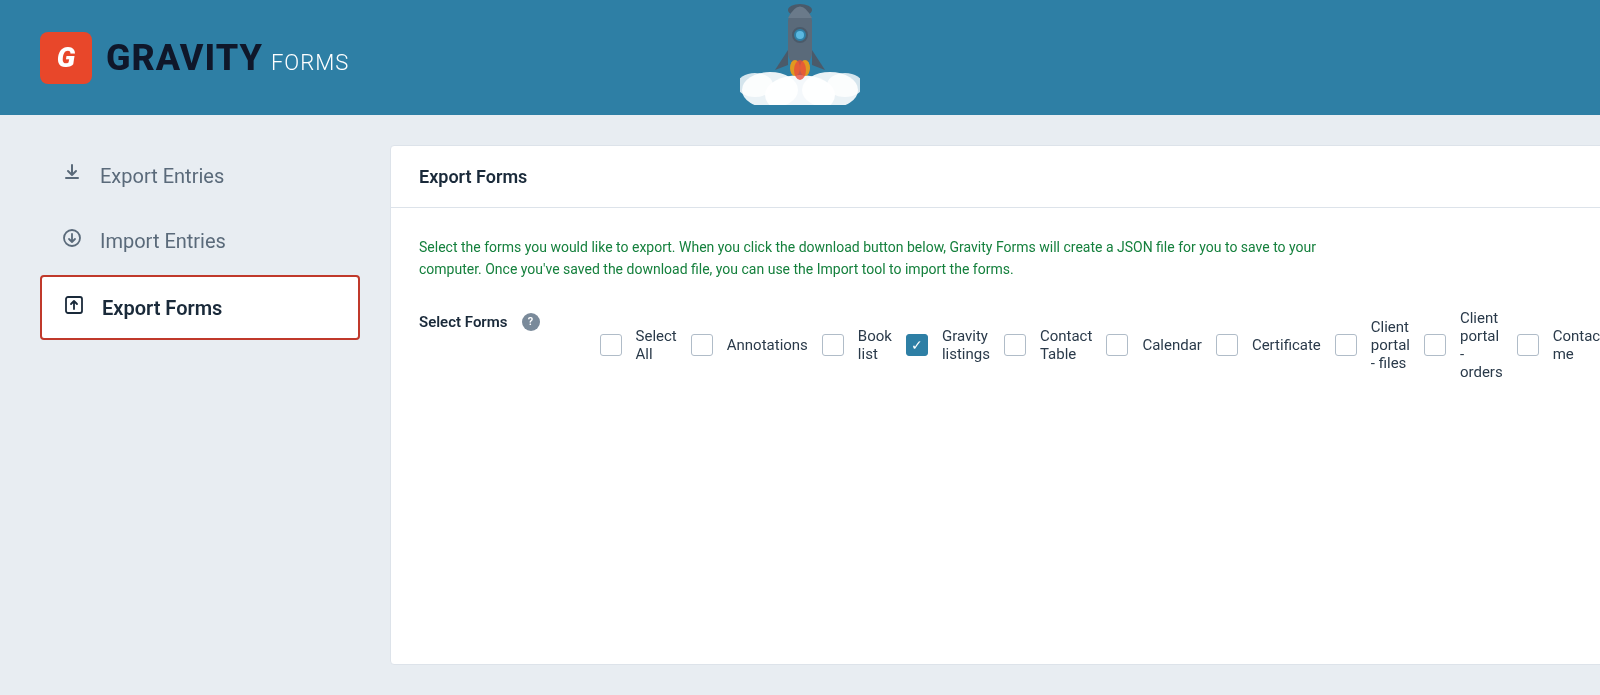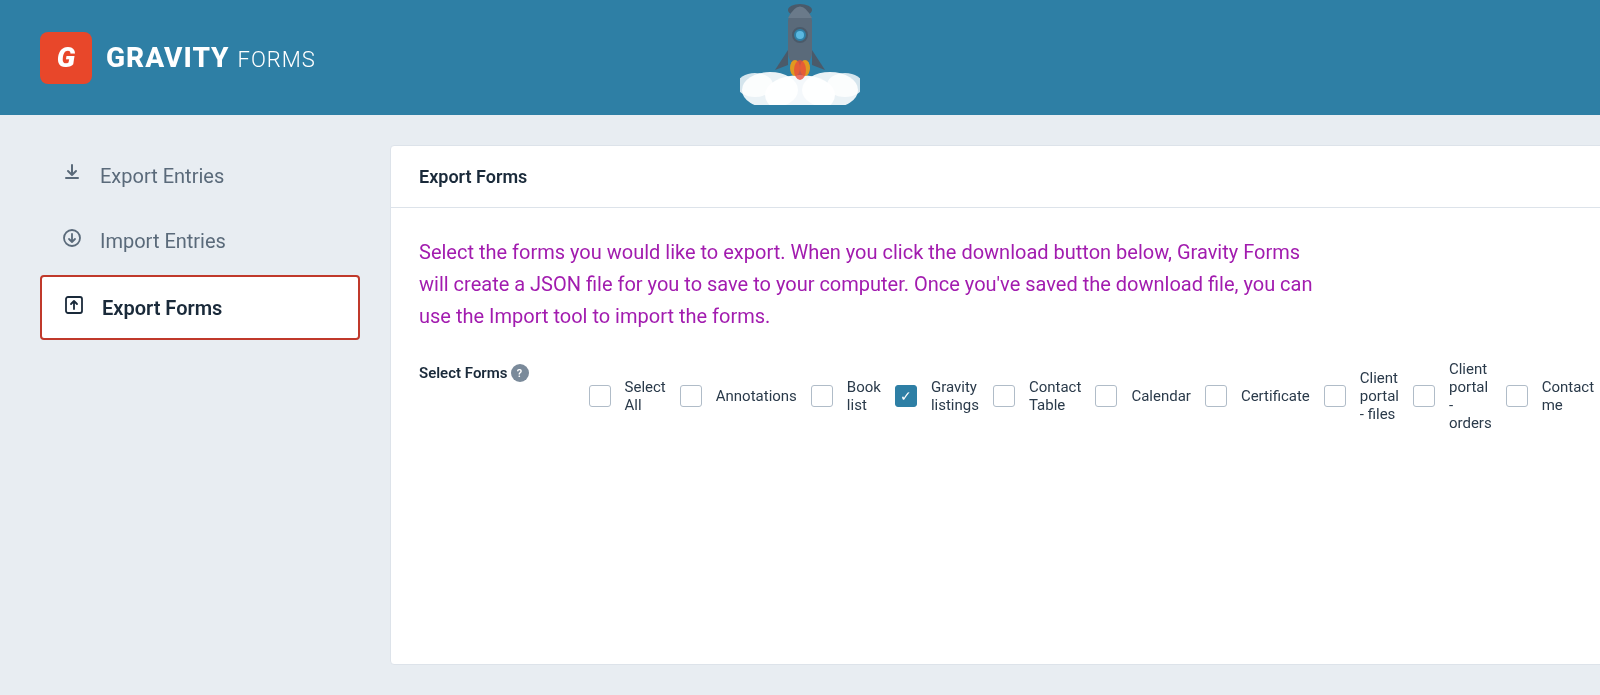--- a/index.html
+++ b/index.html
@@ -33,23 +33,23 @@
       font-weight: 900;
       color: white;
       font-style: italic;
     }
     .logo-text {
       display: flex;
       align-items: baseline;
       gap: 8px;
     }
     .logo-gravity {
-      font-size: 28px;
+      font-size: 36px;
       font-weight: 800;
-      color: #ffffff;
+      color: #0f172a;
       letter-spacing: 1px;
     }
     .logo-forms {
       font-size: 22px;
       font-weight: 300;
       color: white;
       letter-spacing: 1px;
     }
 
     
@@ -115,37 +115,37 @@
     }
     .panel-title {
       font-size: 18px;
       font-weight: 600;
       color: #1a2a3a;
     }
     .panel-body {
       padding: 28px 28px;
     }
     .panel-description {
-      font-size: 20px;
-      color: #a21caf;
+      font-size: 14px;
+      color: #15803d;
       line-height: 1.6;
       margin-bottom: 28px;
       max-width: 900px;
     }
 
     
     .select-forms-row {
       display: flex;
       align-items: flex-start;
       gap: 60px;
     }
     .select-forms-label {
       display: flex;
       align-items: center;
-      gap: 3px;
+      gap: 14px;
       font-size: 15px;
       font-weight: 600;
       color: #1a2a3a;
       white-space: nowrap;
       margin-top: 4px;
     }
     .help-icon {
       width: 18px;
       height: 18px;
       background: #7a8a9a;

